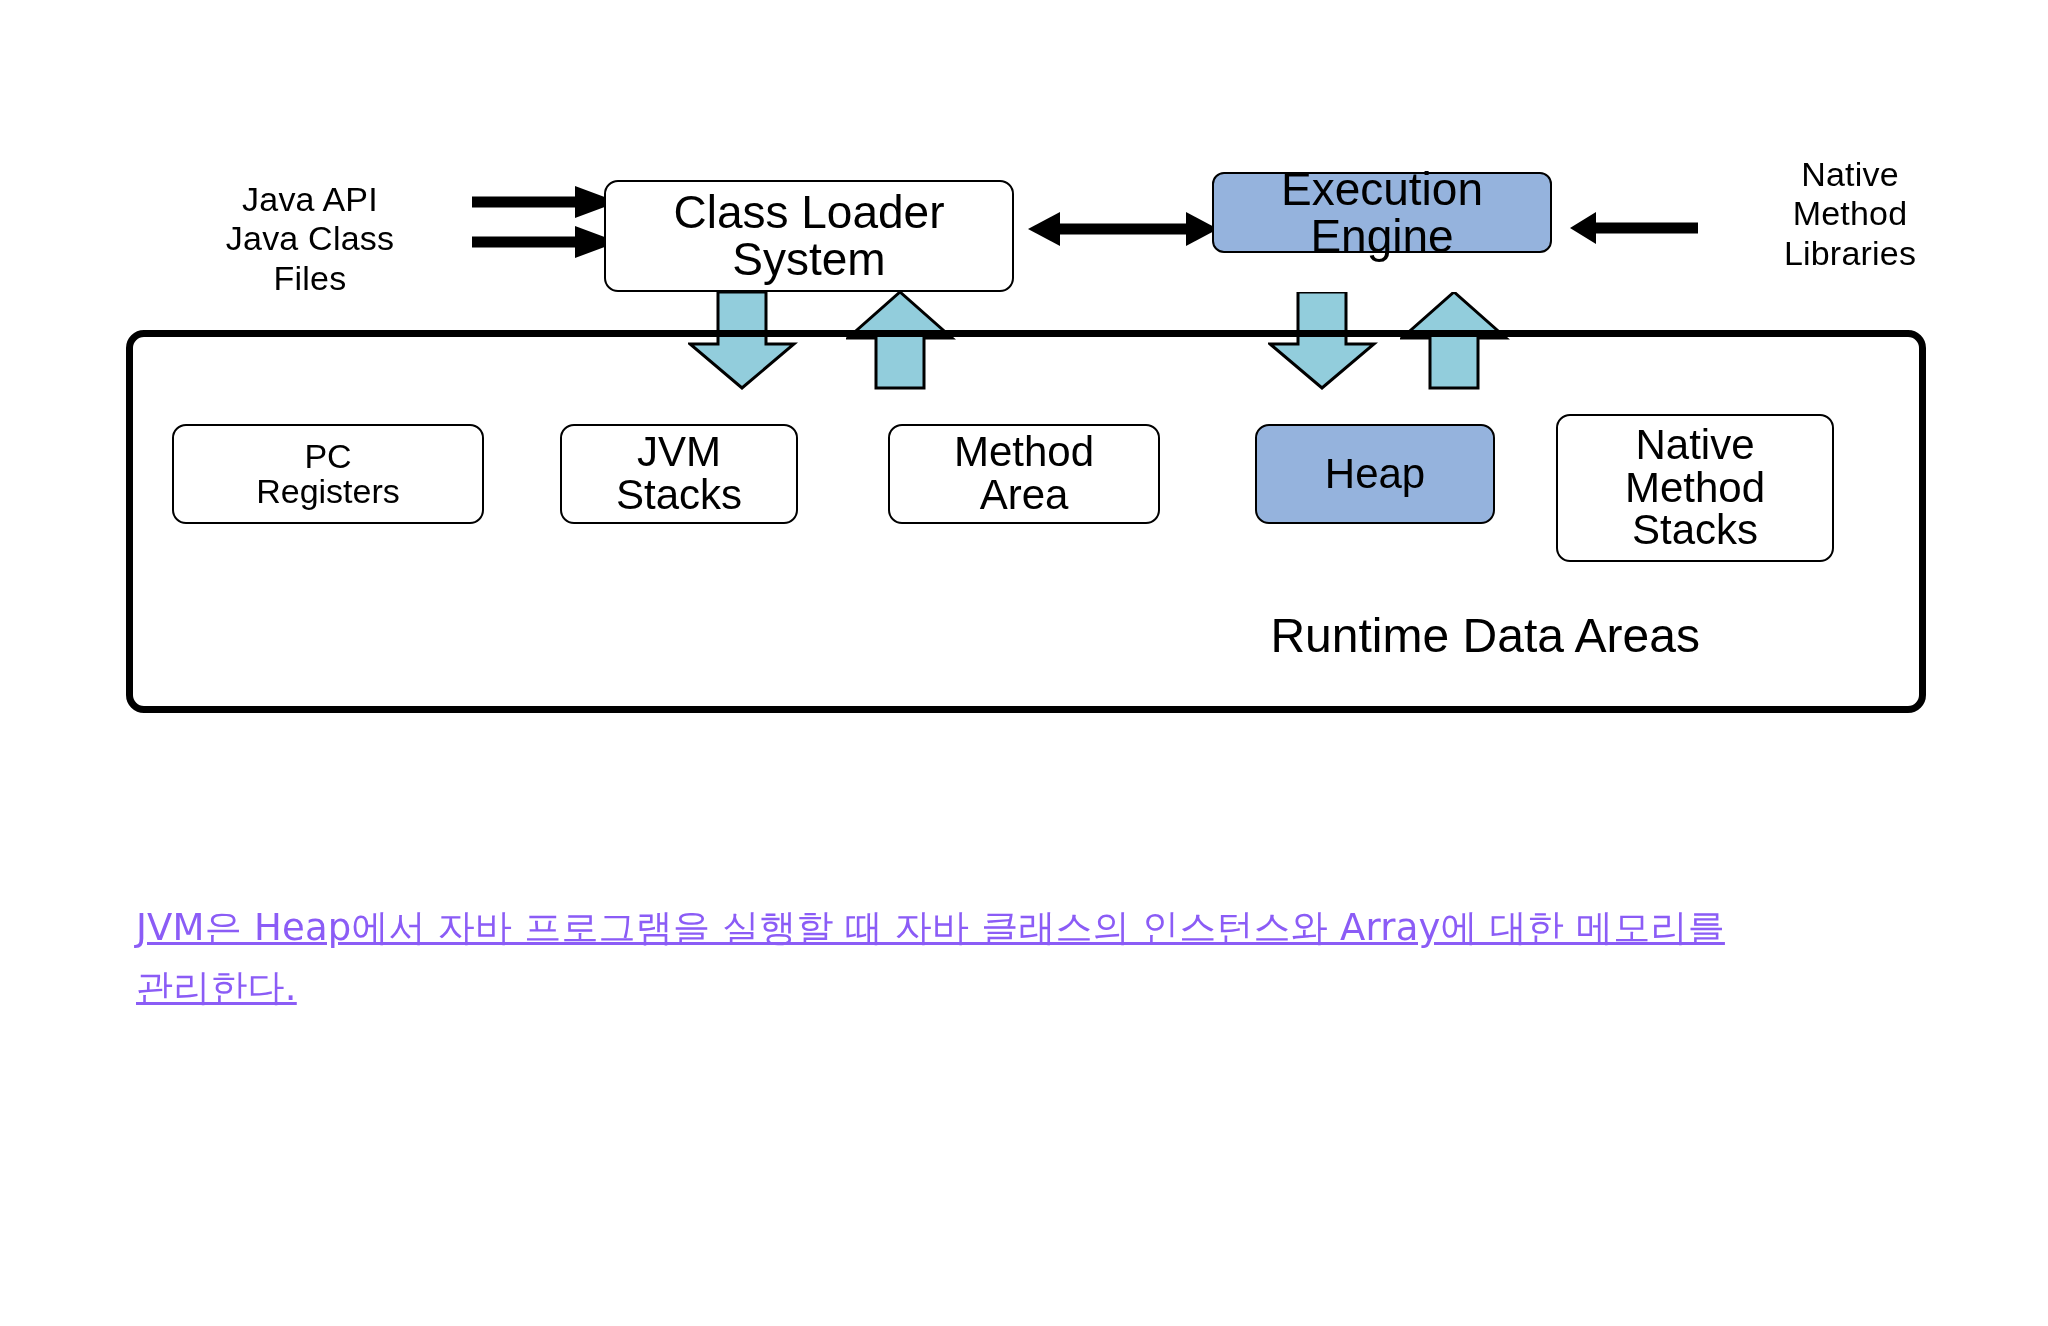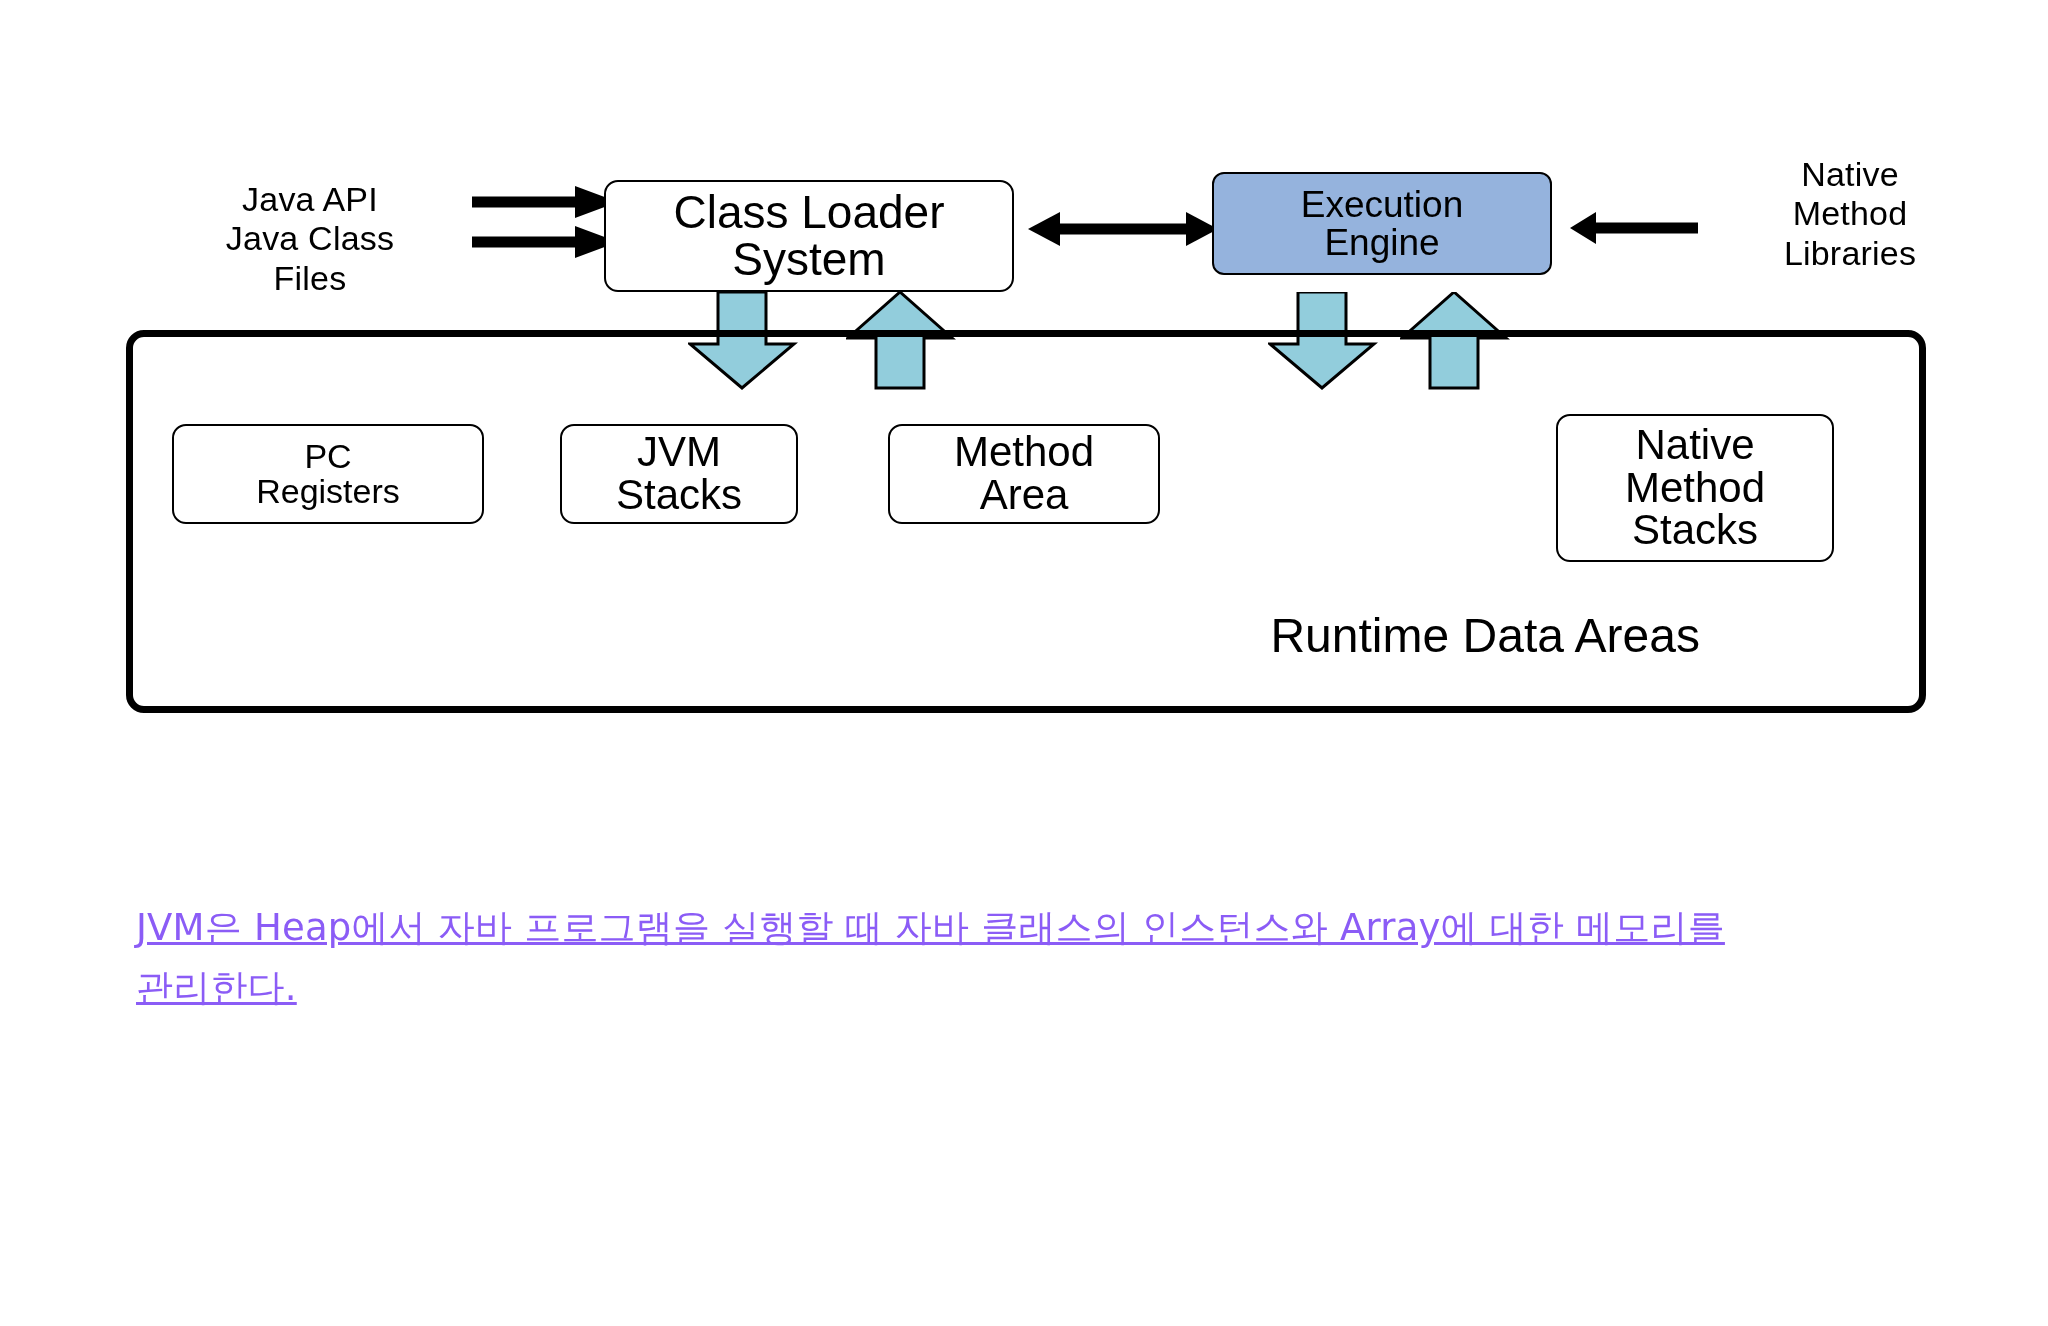--- a/index.html
+++ b/index.html
@@ -50,22 +50,22 @@
   .rbox.filled { background: #95b3dd; }
 
   
   #class-loader-box {
     left: 604px; top: 172px; width: 410px; height: 112px;
     font-size: 46px;
     border-width: 2px;
     margin-top: 8px;
   }
   #execution-engine-box {
-    left: 1212px; top: 172px; width: 340px; height: 103px;
-    font-size: 37px;
+    left: 1212px; top: 172px; width: 340px; height: 81px;
+    font-size: 46px;
     border-width: 2px;
     border-radius: 12px;
   }
 
   
   #runtime-container {
     position: absolute;
     left: 126px; top: 330px; width: 1800px; height: 383px;
     box-sizing: border-box;
     border: 7px solid #000;
@@ -171,20 +171,21 @@
 
   <div class="rbox" id="pc-box">PC
 Registers</div>
 
   <div class="rbox" id="jvm-box">JVM
 Stacks</div>
 
   <div class="rbox" id="method-box">Method
 Area</div>
 
+  <div class="rbox filled" id="heap-box">Heap</div>
 
   <div class="rbox" id="nm-stacks-box">Native
 Method
 Stacks</div>
 
   <div id="runtime-title">Runtime Data Areas</div>
 
   <div id="caption">JVM은 Heap에서 자바 프로그램을 실행할 때 자바 클래스의 인스턴스와 Array에 대한 메모리를
 관리한다.</div>
 

